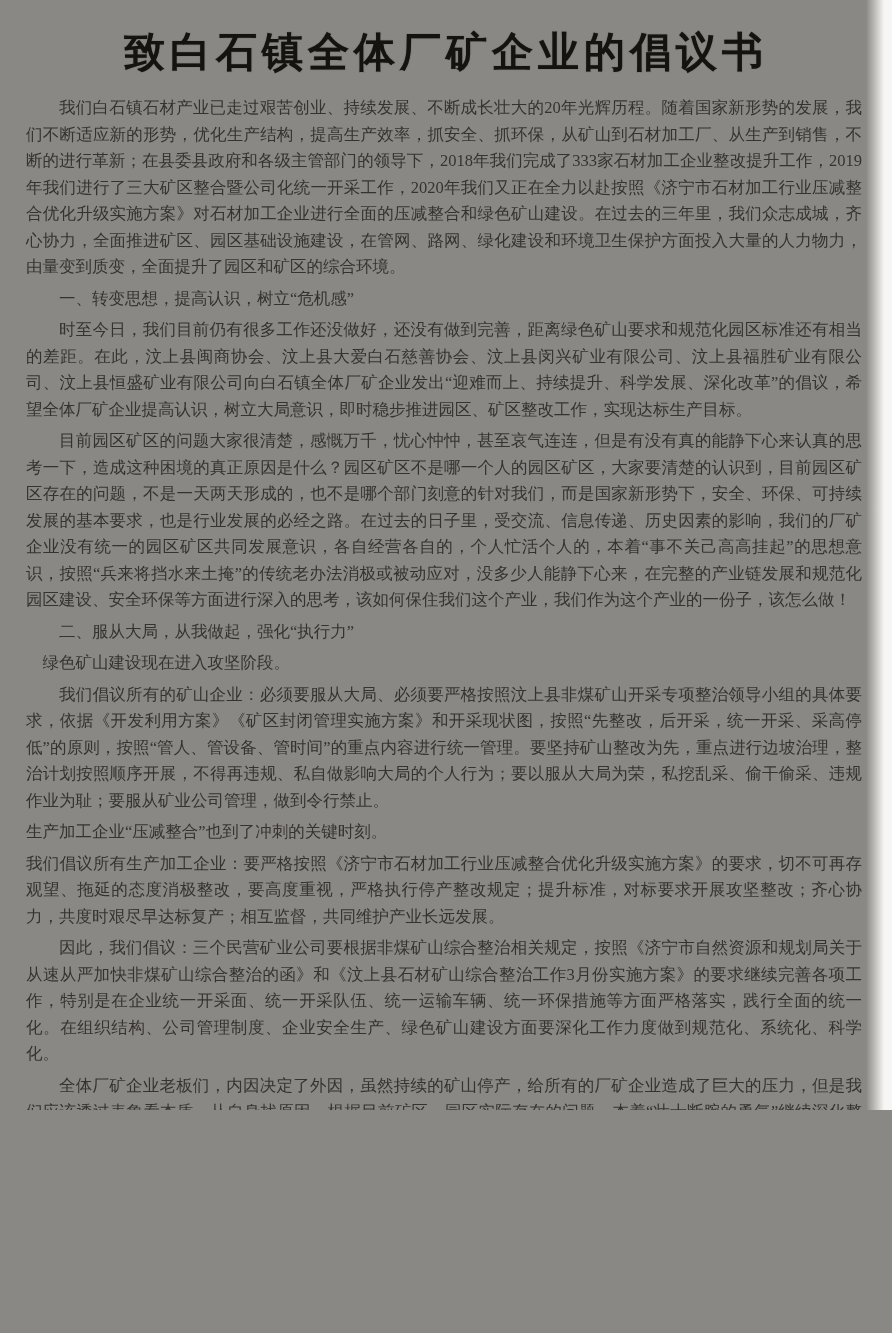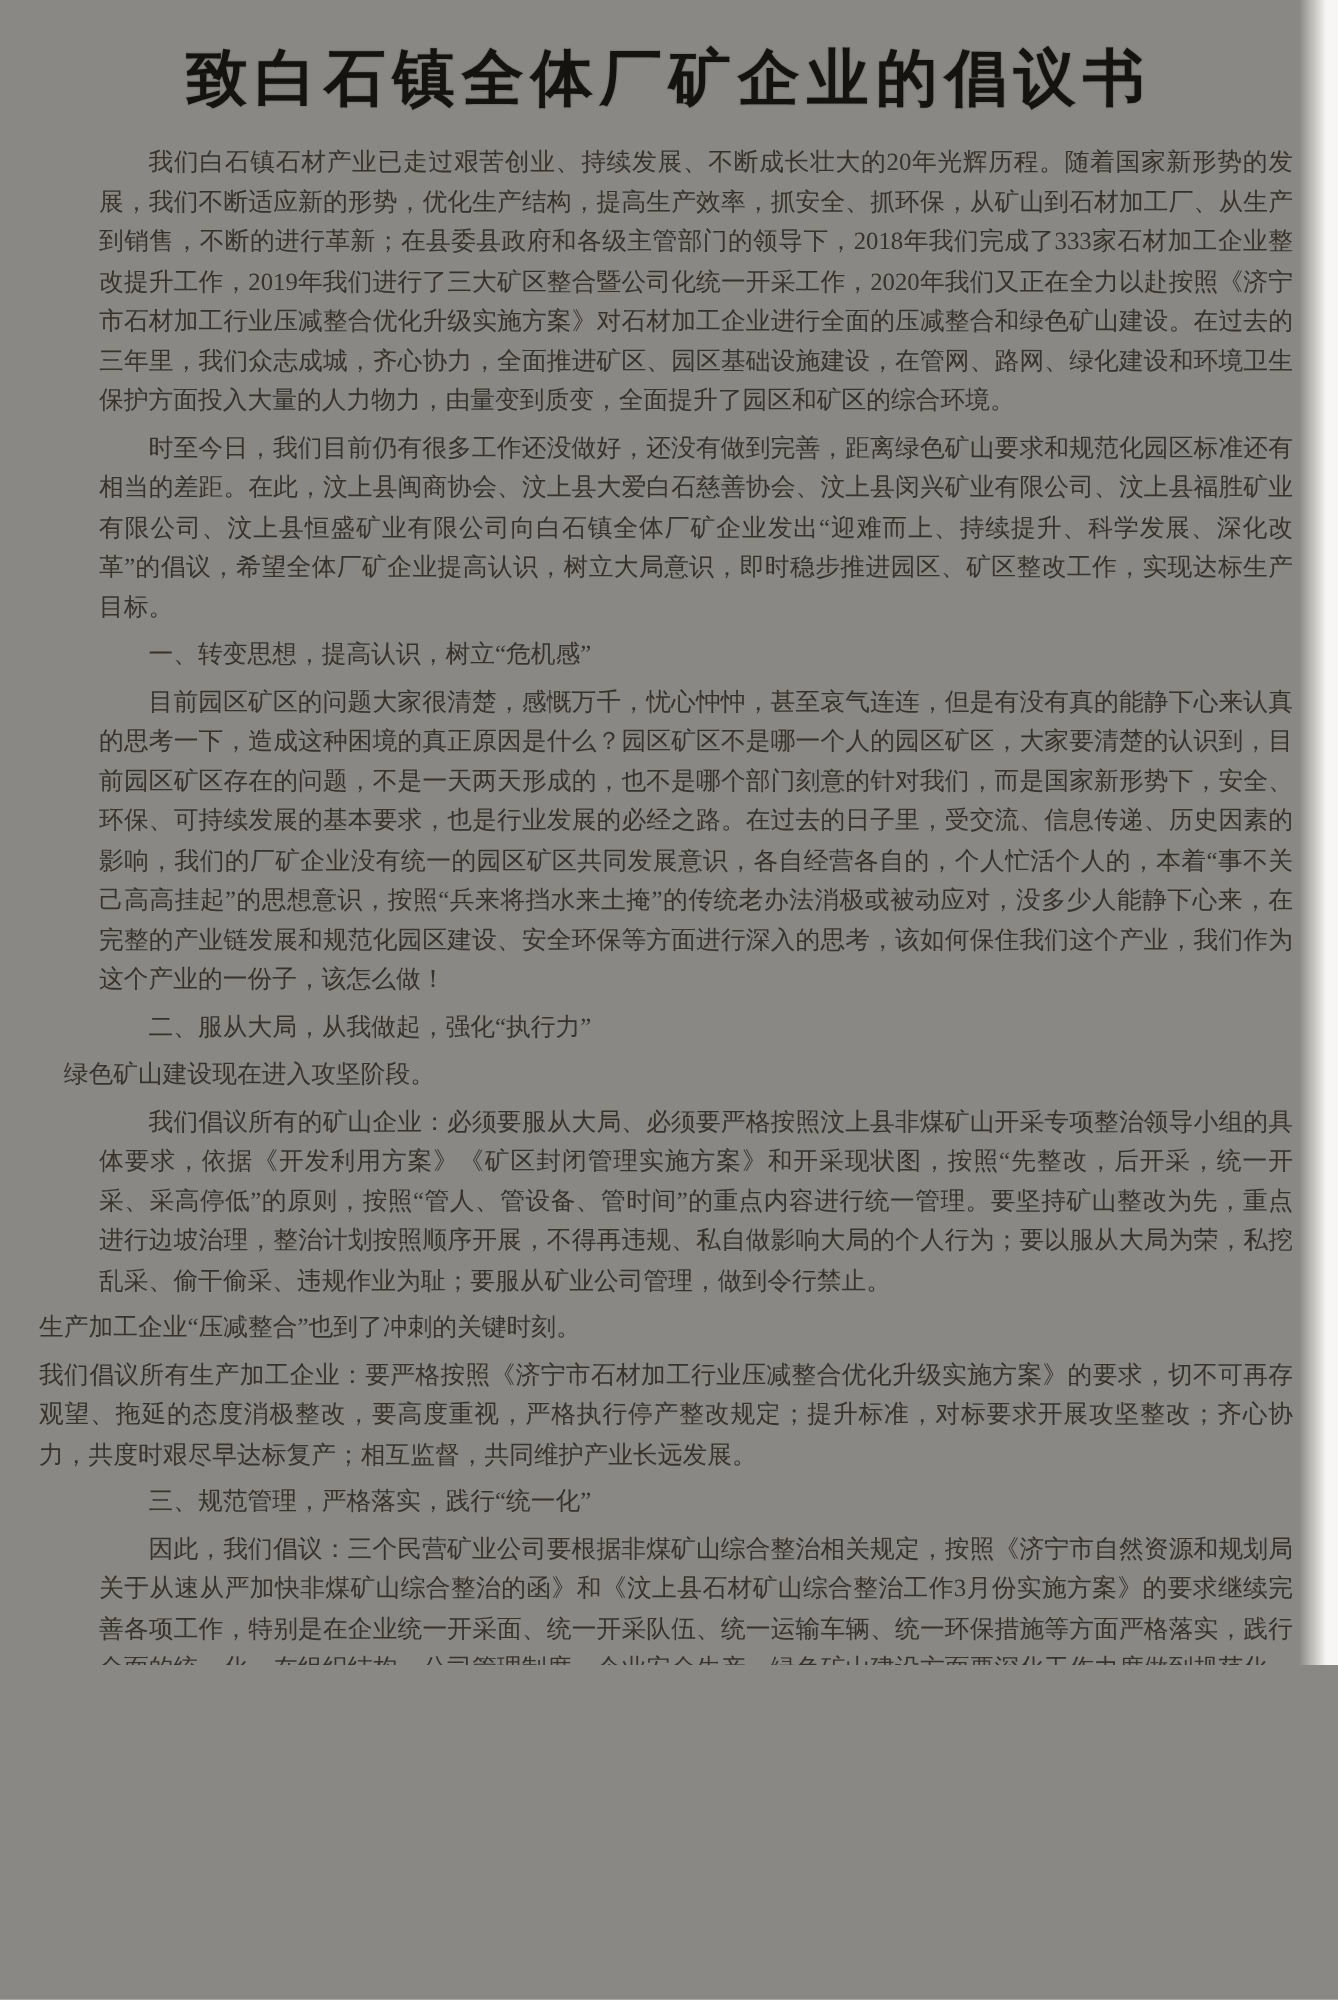--- a/index.html
+++ b/index.html
@@ -17,21 +17,21 @@
     margin:25px 14px 15px;text-align:center;
     font-family:"Liberation Sans", sans-serif;
     font-size:41px;font-weight:900;letter-spacing:5px;color:#15130f;
     text-shadow:0 0 1px rgba(20,18,15,.55);
   }
   .content{padding:0 30px 0 26px;color:#36332f;font-size:16.5px;line-height:26.5px;text-align:justify;}
   .content p{margin:0 0 5px;}
   .salutation{text-indent:0;}
   p.ind-0{text-indent:0;}
   p.ind-1{text-indent:1em;}
-  p.ind-2{text-indent:2em;margin-left:40px;}
+  p.ind-2{text-indent:2em;}
   .sig-label{
     position:absolute;font-size:17px;font-weight:600;color:#2d2a27;
     letter-spacing:1px;white-space:nowrap;z-index:1;
   }
   .stamp{position:absolute;z-index:2;mix-blend-mode:multiply;opacity:.88;}
   
   .stamp.s0{left:58px;top:1124px;width:182px;height:186px;transform:rotate(-14deg);}
   .stamp.s1{left:333px;top:1118px;width:178px;height:182px;transform:rotate(9deg);}
   .stamp.s2{left:552px;top:1114px;width:180px;height:184px;transform:rotate(14deg);}
   .stamp.s3{left:38px;top:1238px;width:200px;height:204px;transform:rotate(-10deg);}
@@ -44,29 +44,28 @@
 </style>
 </head>
 <body>
 
 <div class="page">
   <div class="sheen"></div>
   <h1 class="title">致白石镇全体厂矿企业的倡议书</h1>
   <div class="content">
     <div id="paragraphs">
         <p class="ind-2">我们白石镇石材产业已走过艰苦创业、持续发展、不断成长壮大的20年光辉历程。随着国家新形势的发展，我们不断适应新的形势，优化生产结构，提高生产效率，抓安全、抓环保，从矿山到石材加工厂、从生产到销售，不断的进行革新；在县委县政府和各级主管部门的领导下，2018年我们完成了333家石材加工企业整改提升工作，2019年我们进行了三大矿区整合暨公司化统一开采工作，2020年我们又正在全力以赴按照《济宁市石材加工行业压减整合优化升级实施方案》对石材加工企业进行全面的压减整合和绿色矿山建设。在过去的三年里，我们众志成城，齐心协力，全面推进矿区、园区基础设施建设，在管网、路网、绿化建设和环境卫生保护方面投入大量的人力物力，由量变到质变，全面提升了园区和矿区的综合环境。</p>
+        <p class="ind-2">一、转变思想，提高认识，树立“危机感”</p>
         <p class="ind-2">时至今日，我们目前仍有很多工作还没做好，还没有做到完善，距离绿色矿山要求和规范化园区标准还有相当的差距。在此，汶上县闽商协会、汶上县大爱白石慈善协会、汶上县闵兴矿业有限公司、汶上县福胜矿业有限公司、汶上县恒盛矿业有限公司向白石镇全体厂矿企业发出“迎难而上、持续提升、科学发展、深化改革”的倡议，希望全体厂矿企业提高认识，树立大局意识，即时稳步推进园区、矿区整改工作，实现达标生产目标。</p>
-        <p class="ind-2">一、转变思想，提高认识，树立“危机感”</p>
         <p class="ind-2">目前园区矿区的问题大家很清楚，感慨万千，忧心忡忡，甚至哀气连连，但是有没有真的能静下心来认真的思考一下，造成这种困境的真正原因是什么？园区矿区不是哪一个人的园区矿区，大家要清楚的认识到，目前园区矿区存在的问题，不是一天两天形成的，也不是哪个部门刻意的针对我们，而是国家新形势下，安全、环保、可持续发展的基本要求，也是行业发展的必经之路。在过去的日子里，受交流、信息传递、历史因素的影响，我们的厂矿企业没有统一的园区矿区共同发展意识，各自经营各自的，个人忙活个人的，本着“事不关己高高挂起”的思想意识，按照“兵来将挡水来土掩”的传统老办法消极或被动应对，没多少人能静下心来，在完整的产业链发展和规范化园区建设、安全环保等方面进行深入的思考，该如何保住我们这个产业，我们作为这个产业的一份子，该怎么做！</p>
         <p class="ind-2">二、服从大局，从我做起，强化“执行力”</p>
         <p class="ind-1">绿色矿山建设现在进入攻坚阶段。</p>
         <p class="ind-2">我们倡议所有的矿山企业：必须要服从大局、必须要严格按照汶上县非煤矿山开采专项整治领导小组的具体要求，依据《开发利用方案》《矿区封闭管理实施方案》和开采现状图，按照“先整改，后开采，统一开采、采高停低”的原则，按照“管人、管设备、管时间”的重点内容进行统一管理。要坚持矿山整改为先，重点进行边坡治理，整治计划按照顺序开展，不得再违规、私自做影响大局的个人行为；要以服从大局为荣，私挖乱采、偷干偷采、违规作业为耻；要服从矿业公司管理，做到令行禁止。</p>
         <p class="ind-0">生产加工企业“压减整合”也到了冲刺的关键时刻。</p>
         <p class="ind-0">我们倡议所有生产加工企业：要严格按照《济宁市石材加工行业压减整合优化升级实施方案》的要求，切不可再存观望、拖延的态度消极整改，要高度重视，严格执行停产整改规定；提升标准，对标要求开展攻坚整改；齐心协力，共度时艰尽早达标复产；相互监督，共同维护产业长远发展。</p>
-        <p class="ind-2">三、规范管理，严格落实，践行“统一化”</p>
         <p class="ind-2">因此，我们倡议：三个民营矿业公司要根据非煤矿山综合整治相关规定，按照《济宁市自然资源和规划局关于从速从严加快非煤矿山综合整治的函》和《汶上县石材矿山综合整治工作3月份实施方案》的要求继续完善各项工作，特别是在企业统一开采面、统一开采队伍、统一运输车辆、统一环保措施等方面严格落实，践行全面的统一化。在组织结构、公司管理制度、企业安全生产、绿色矿山建设方面要深化工作力度做到规范化、系统化、科学化。</p>
         <p class="ind-2">全体厂矿企业老板们，内因决定了外因，虽然持续的矿山停产，给所有的厂矿企业造成了巨大的压力，但是我们应该透过表象看本质，从自身找原因，根据目前矿区、园区实际存在的问题，本着“壮士断腕的勇气”继续深化整改、深化提升。我们要认清我们目前面临的严峻形势，“绿水青山就是金山银山”，企业要发展，必须要符合国家新形势，严格落实各项工作。希望通过我们共同的努力，让我们的石材产业能够更好的发展。</p>
       </div>
   </div>
   <div id="signatures">
       <span class="sig-label lab0">汶上县闵兴矿业有限公司</span>
       <svg viewBox="0 0 200 200" class="stamp s0">
         <ellipse cx="100" cy="100" rx="89" ry="93" fill="none" stroke="#b0302a" stroke-width="5"></ellipse>
         <defs>
           <path id="sealArc0" d="M51.9,148.1 A68,68 0 1 1 52.8,148.9" fill="none"></path>

